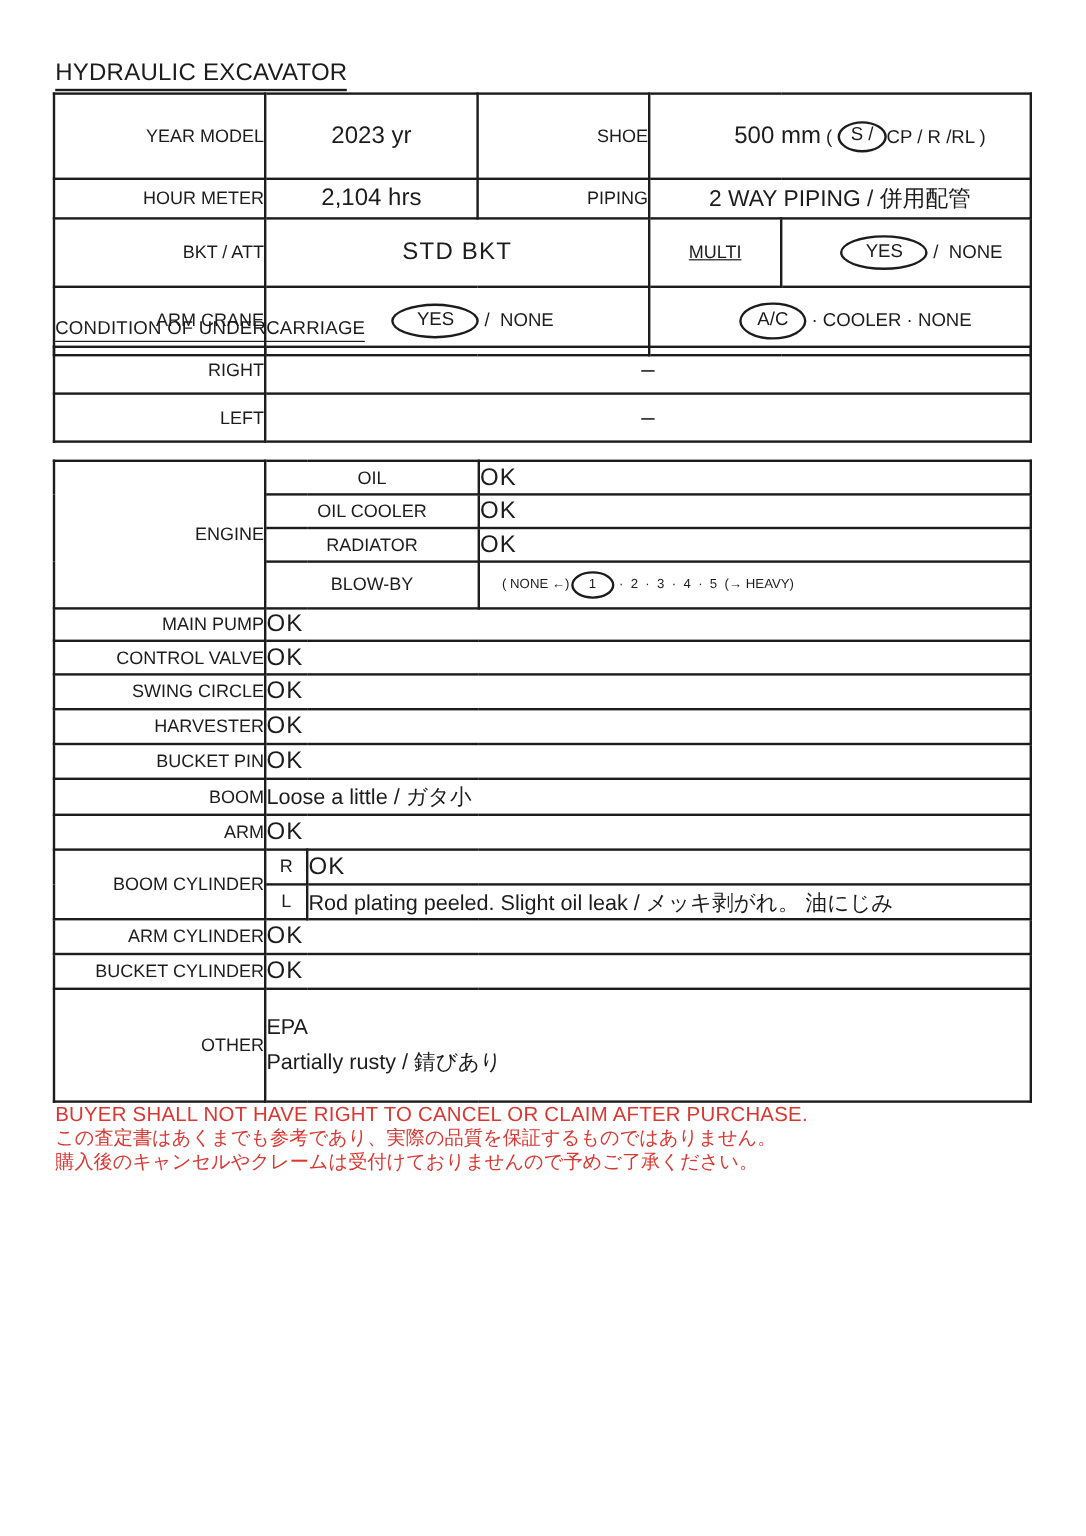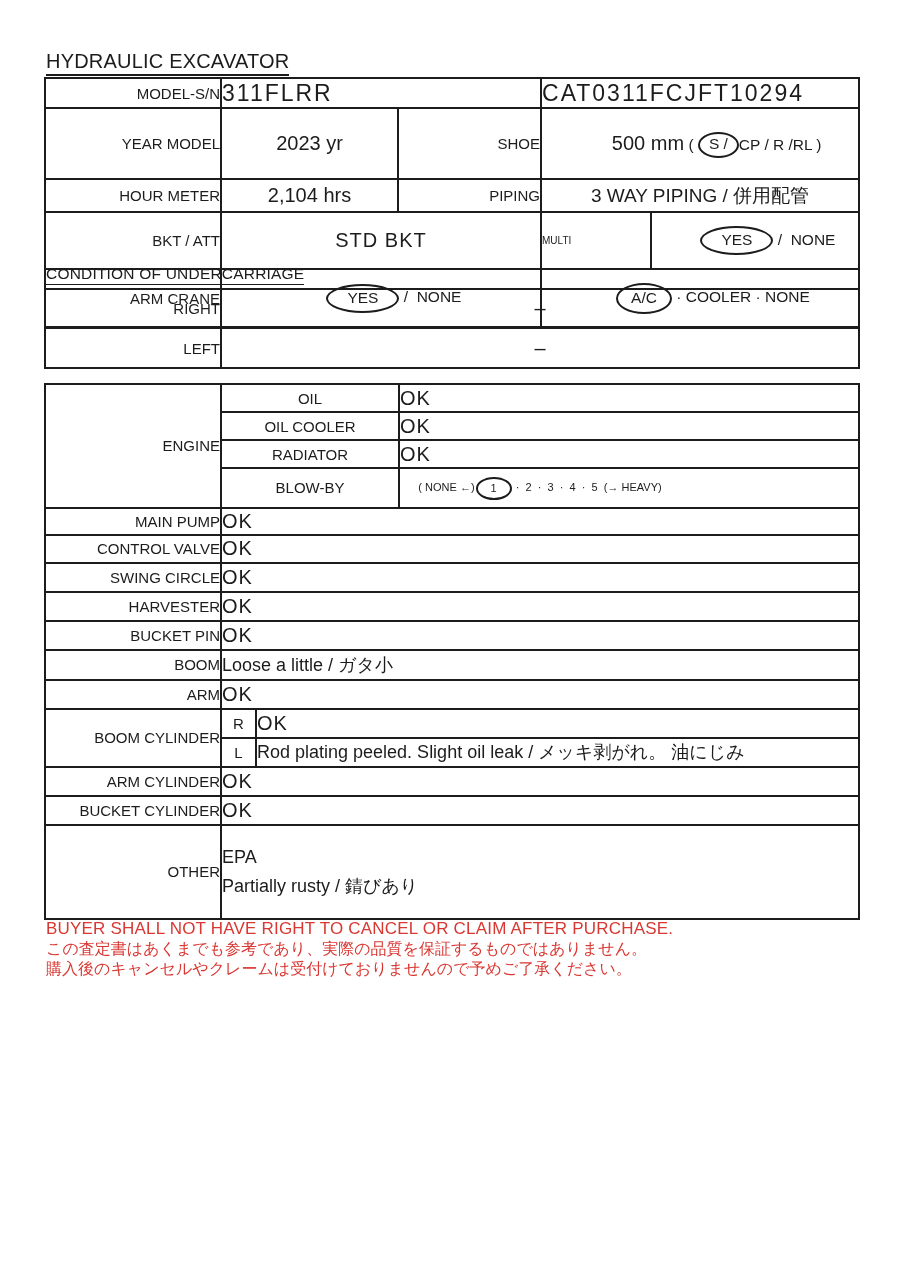--- a/index.html
+++ b/index.html
@@ -20,21 +20,21 @@
     position:absolute;border-collapse:collapse;table-layout:fixed;
   }
   table.tbl td{
     border:2px solid #1c1c1c;padding:0;vertical-align:middle;overflow:visible;
   }
   .spec{left:44px;top:77px;width:814px;}
   .uc{left:44px;top:288px;width:814px;}
   .main{left:44px;top:383px;width:814px;}
 
   td.lab{text-align:right;padding-right:5px;font-size:15px;}
-  td.lab-c{font-size:10px;}
+  td.lab-c{text-align:center;font-size:15px;text-decoration:underline;}
   td.sublab{text-align:center;font-size:15px;}
   td.rl{text-align:center;font-size:15px;}
 
   td.val{font-size:20px;}
   .center{text-align:center;}
   td.big{font-size:23px;letter-spacing:2px;padding-left:5px;}
   td.pre, span.pre{white-space:pre;}
   .small{font-size:15.5px;}
   td.sm{font-size:15.5px;}
 
@@ -66,38 +66,33 @@
 
 <table class="tbl spec">
   <colgroup>
       <col style="width:176px">
       <col style="width:177px">
       <col style="width:143px">
       <col style="width:110px">
       <col style="width:208px">
     </colgroup>
   <tbody>
-      <tr style="height:30px">
-    <td class="lab">MODEL-S/N</td>
-    <td class="val big" colspan="2">311FLRR</td>
-    <td class="val big" colspan="2">CAT0311FCJFT10294</td>
-  </tr>
   <tr style="height:33px">
     <td class="lab">YEAR MODEL</td>
     <td class="val center">2023 yr</td>
     <td class="lab">SHOE</td>
     <td class="val center pre" colspan="2">
       <span>500 mm</span><span class="small"> ( </span><span class="circle c-s small">S /</span><span class="small">CP / R /RL )</span>
     </td>
   </tr>
   <tr style="height:33px">
     <td class="lab">HOUR METER</td>
     <td class="val center">2,104 hrs</td>
     <td class="lab">PIPING</td>
-    <td class="val center" colspan="2" style="font-size:19px">3 WAY PIPING / 併用配管</td>
+    <td class="val center" colspan="2" style="font-size:19px">2 WAY PIPING / 併用配管</td>
   </tr>
   <tr style="height:34px">
     <td class="lab">BKT / ATT</td>
     <td class="val center" colspan="2" style="letter-spacing:1px">STD BKT</td>
     <td class="lab-c">MULTI</td>
     <td class="val center sm pre">
       <span class="circle c-yes">YES</span><span class="pre"> /  NONE</span>
     </td>
   </tr>
   <tr style="height:33px">

